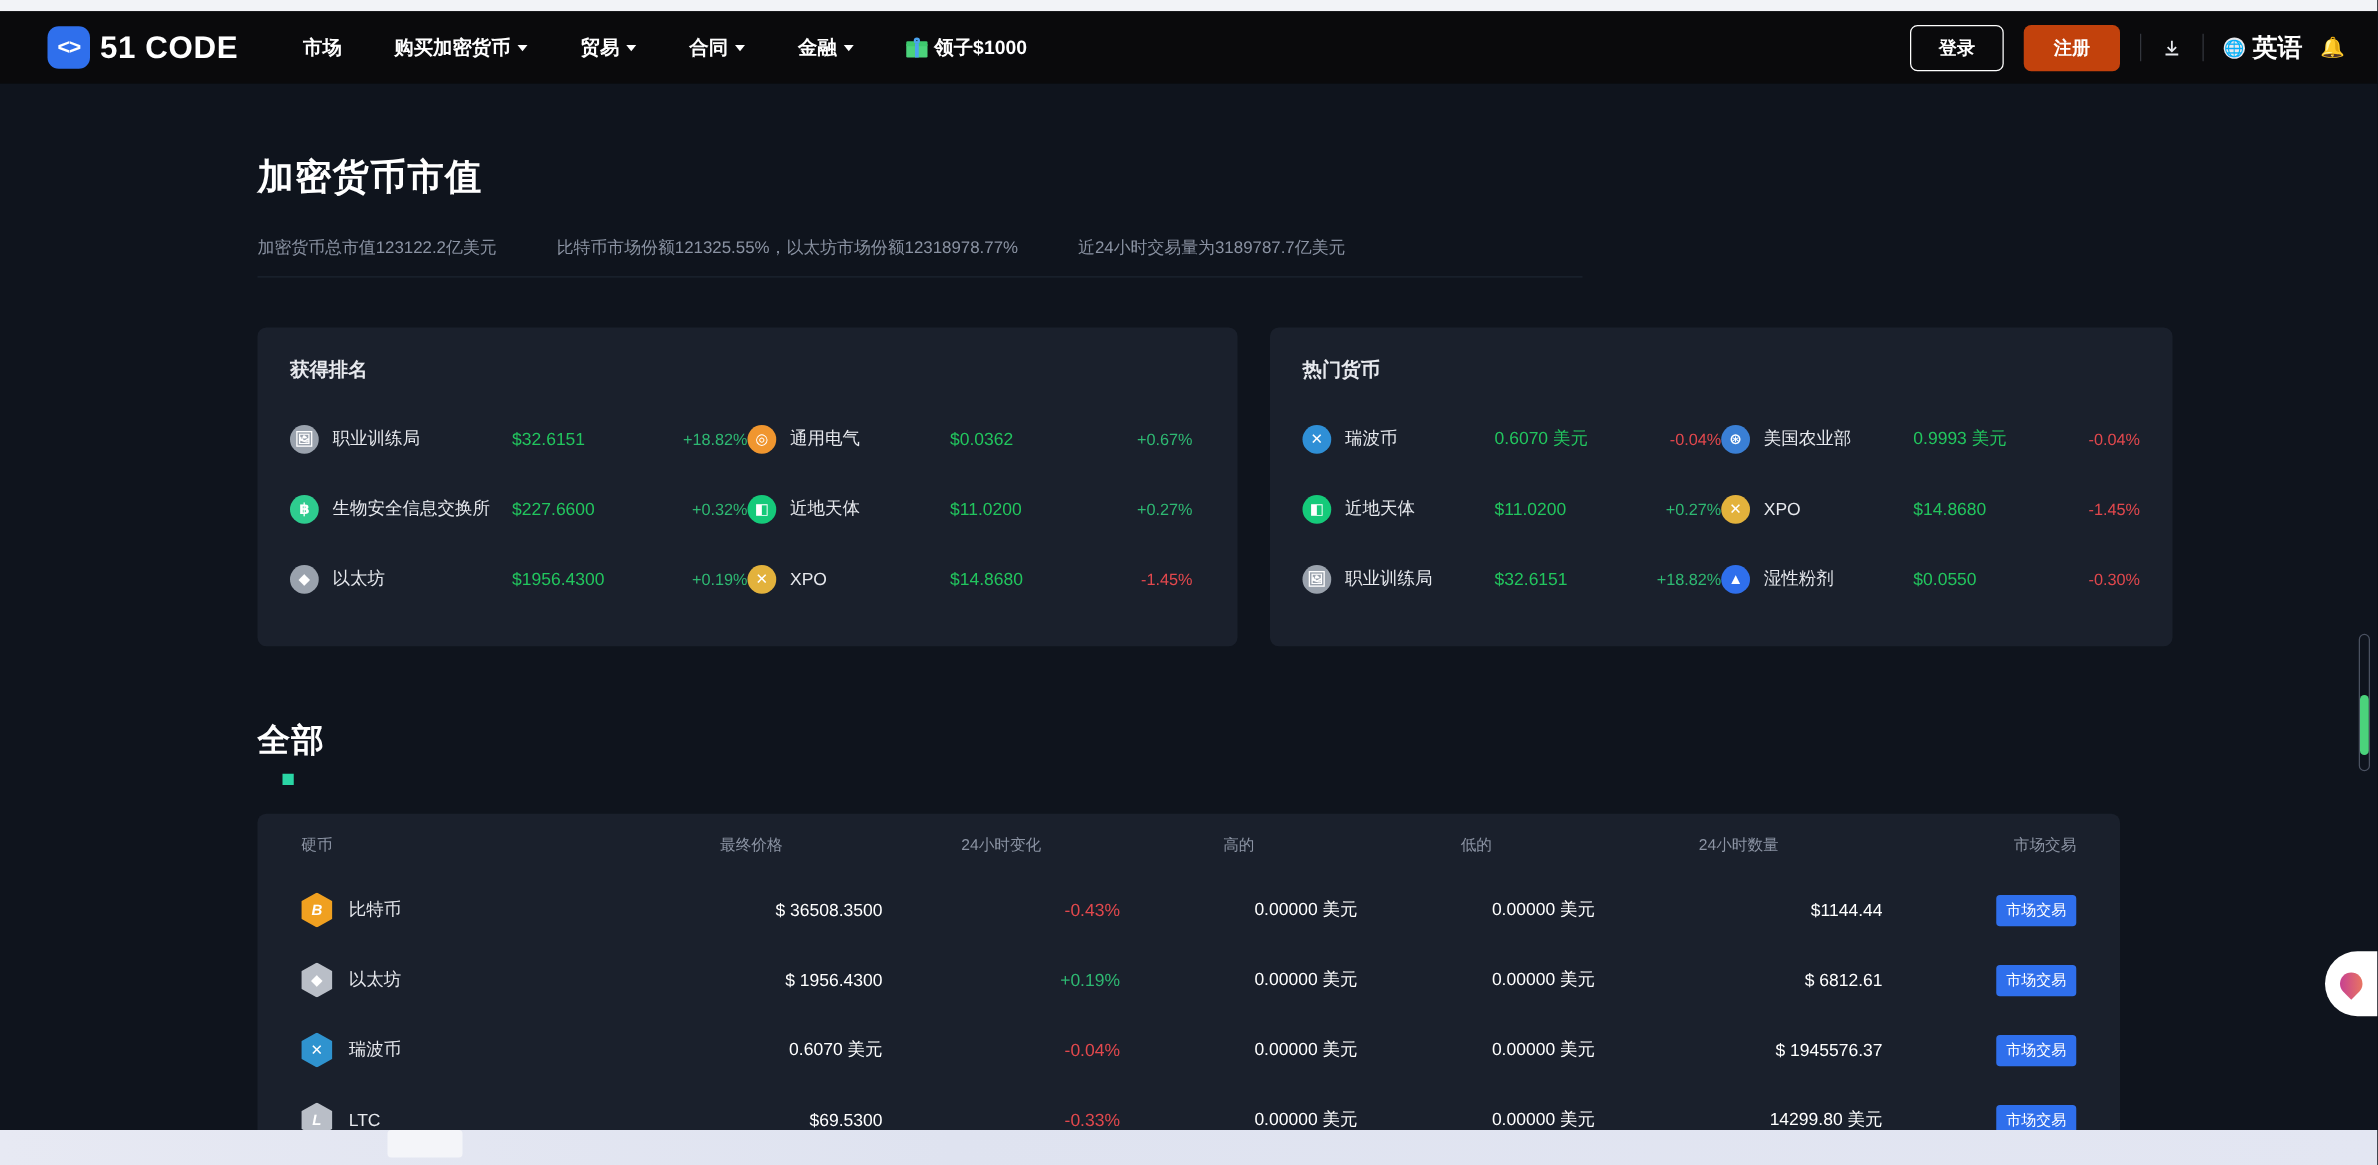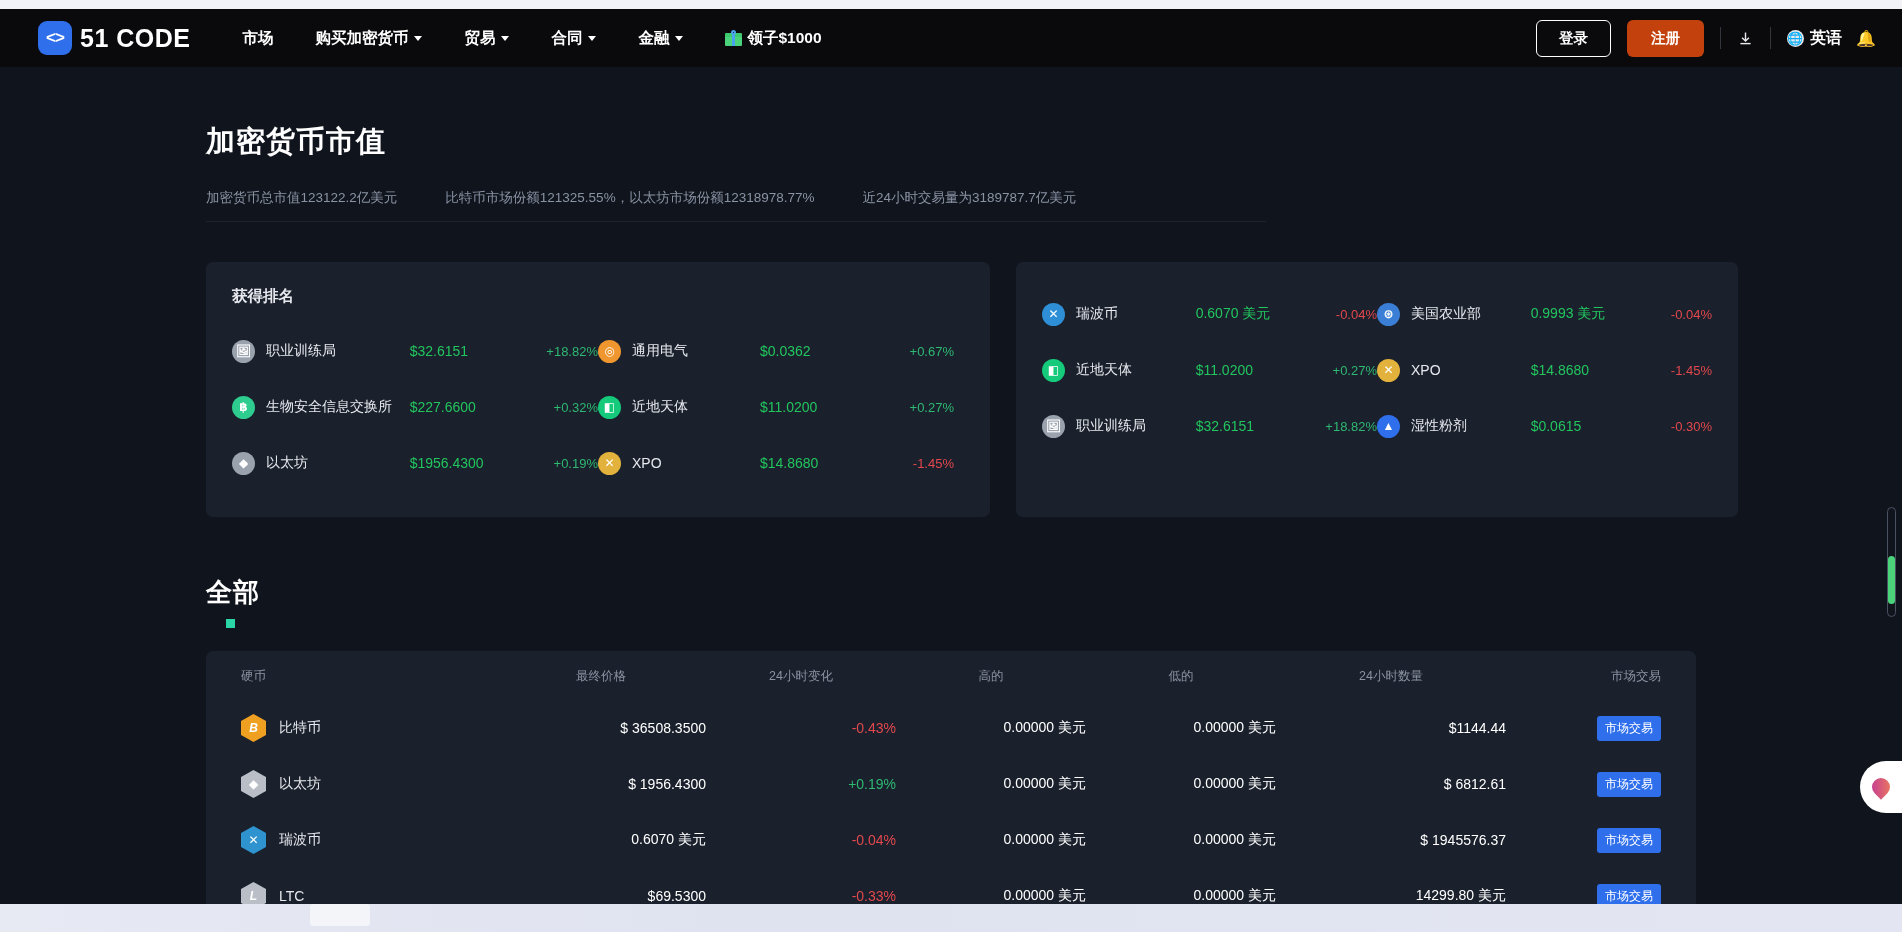--- a/index.html
+++ b/index.html
@@ -83,21 +83,21 @@
   .icon-btn {
     color: #e7e9ee; display: flex; align-items: center; cursor: pointer;
   }
   .lang-wrap { display: flex; align-items: center; cursor: pointer; margin-right: 14px;}
   .globe {
     width: 17px; height: 17px; border-radius: 50%;
     background: #e7e9ee; color: #0a0a0c;
     display:flex; align-items:center; justify-content:center;
     font-size: 13px; margin-right: 6px;
   }
-  .lang-text { color: #ffffff; font-size: 16px; font-weight: bold; text-align: center; }
+  .lang-text { color: #ffffff; font-size: 20px; font-weight: bold; text-align: center; }
   .bell { font-size: 16px; color: #c9ccd4; }
 
   
   .page { position: absolute; top: 67px; left: 0; width: 1902px; height: 865px;
           background: #0f141d; }
 
   .container { width: 1490px; margin: 0 auto; position: relative; }
 
   .page-title {
     color: #ffffff; font-size: 29px; font-weight: bold;
@@ -345,20 +345,21 @@
               <span class="coin-ic" style="background:#e3b23c">✕</span>
               <span class="coin-nm">XPO</span>
               <span class="coin-px">$14.8680</span>
               <span class="coin-ch down">-1.45%</span>
             </div>
           </div>
         </div>
       </div>
 
       <div class="card card-hot">
+        <div class="card-title">热门货币</div>
         <div class="card-grid">
           <div class="card-col narrow-name">
             <div class="coin-row">
               <span class="coin-ic" style="background:#2f8fd6">✕</span>
               <span class="coin-nm">瑞波币</span>
               <span class="coin-px">0.6070 美元</span>
               <span class="coin-ch down">-0.04%</span>
             </div>
             <div class="coin-row">
               <span class="coin-ic" style="background:#15ca7a">◧</span>
@@ -382,21 +383,21 @@
             </div>
             <div class="coin-row">
               <span class="coin-ic" style="background:#e3b23c">✕</span>
               <span class="coin-nm">XPO</span>
               <span class="coin-px">$14.8680</span>
               <span class="coin-ch down">-1.45%</span>
             </div>
             <div class="coin-row">
               <span class="coin-ic" style="background:#2f6fec">▲</span>
               <span class="coin-nm">湿性粉剂</span>
-              <span class="coin-px">$0.0615</span>
+              <span class="coin-px">$0.0550</span>
               <span class="coin-ch down">-0.30%</span>
             </div>
           </div>
         </div>
       </div>
     </div>
 
     <div class="all-head">
       <div class="all-title">全部</div>
       <div class="all-underline"></div>

